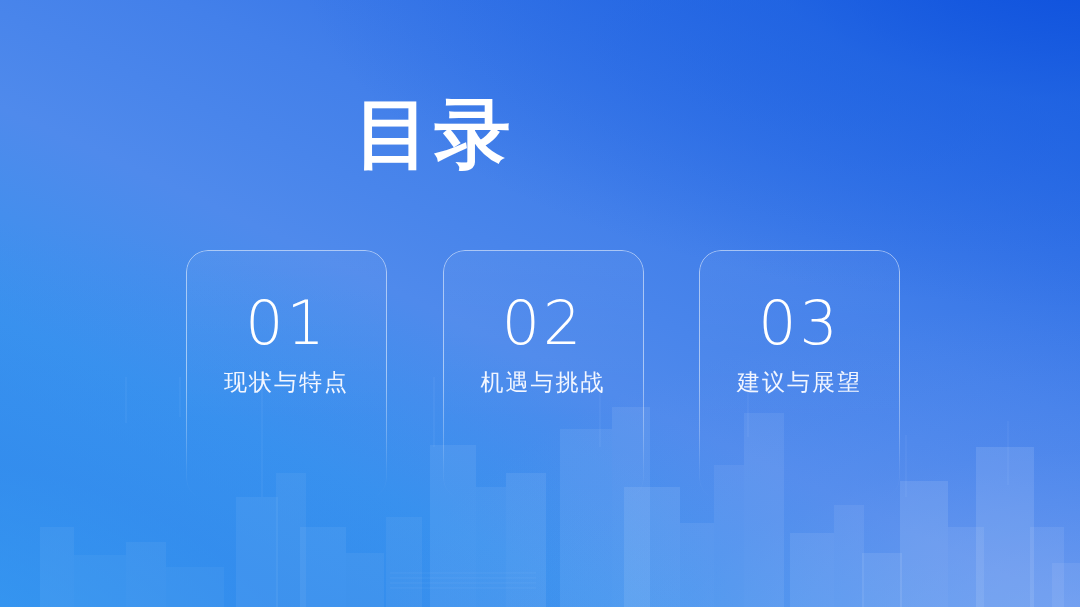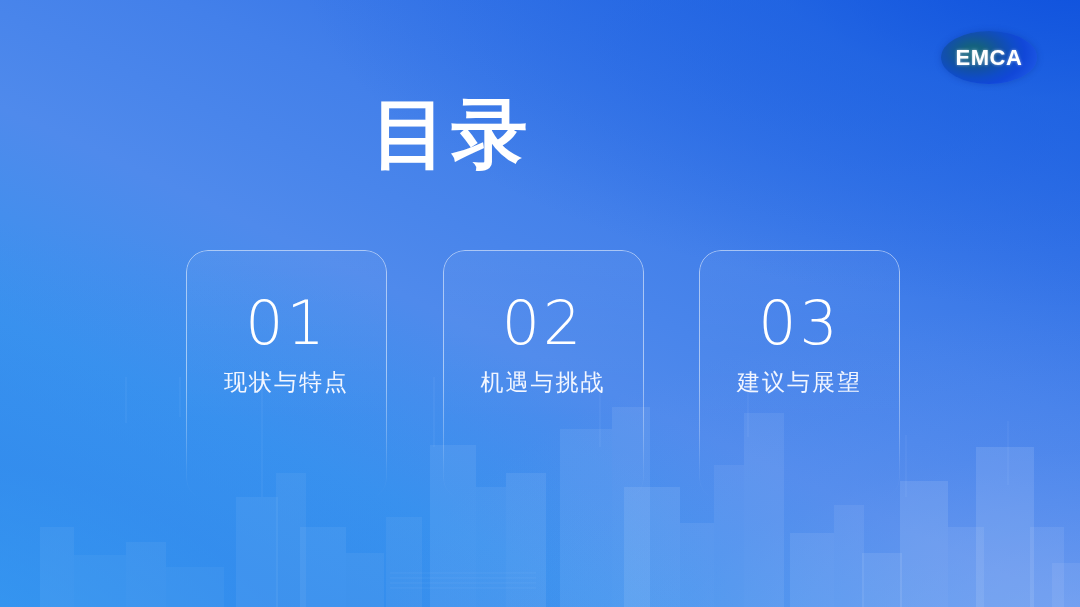--- a/index.html
+++ b/index.html
@@ -80,21 +80,20 @@
     position:absolute;
     left:0; top:92px;
     width:869px;
     text-align:center;
     color:#ffffff;
     font-size:76px;
     font-weight:bold;
     letter-spacing:4px;
     line-height:84px;
     font-family:"DejaVu Sans","Liberation Sans",sans-serif;
-    margin-left:17px;
   }
 
   
   .cards {
     position:absolute;
     left:186px; top:250px;
     width:714px; height:250px;
     display:flex;
     justify-content:space-between;
   }
@@ -194,23 +193,20 @@
       <line x1="180" y1="0" x2="180" y2="40"></line>
     </g>
     <g stroke="#ffffff" stroke-width="1" opacity="0.05">
       <line x1="390" y1="196" x2="536" y2="196"></line>
       <line x1="390" y1="201" x2="536" y2="201"></line>
       <line x1="390" y1="206" x2="536" y2="206"></line>
       <line x1="390" y1="211" x2="536" y2="211"></line>
     </g>
   </svg>
 
-  <div class="logo">
-    <span class="logo-text">EMCA</span>
-  </div>
 
   <h1 class="title">目录</h1>
 
   <div class="cards">
 
     <div class="card">
       <div class="card-number">01</div>
       <div class="card-label">现状与特点</div>
     </div>
 

